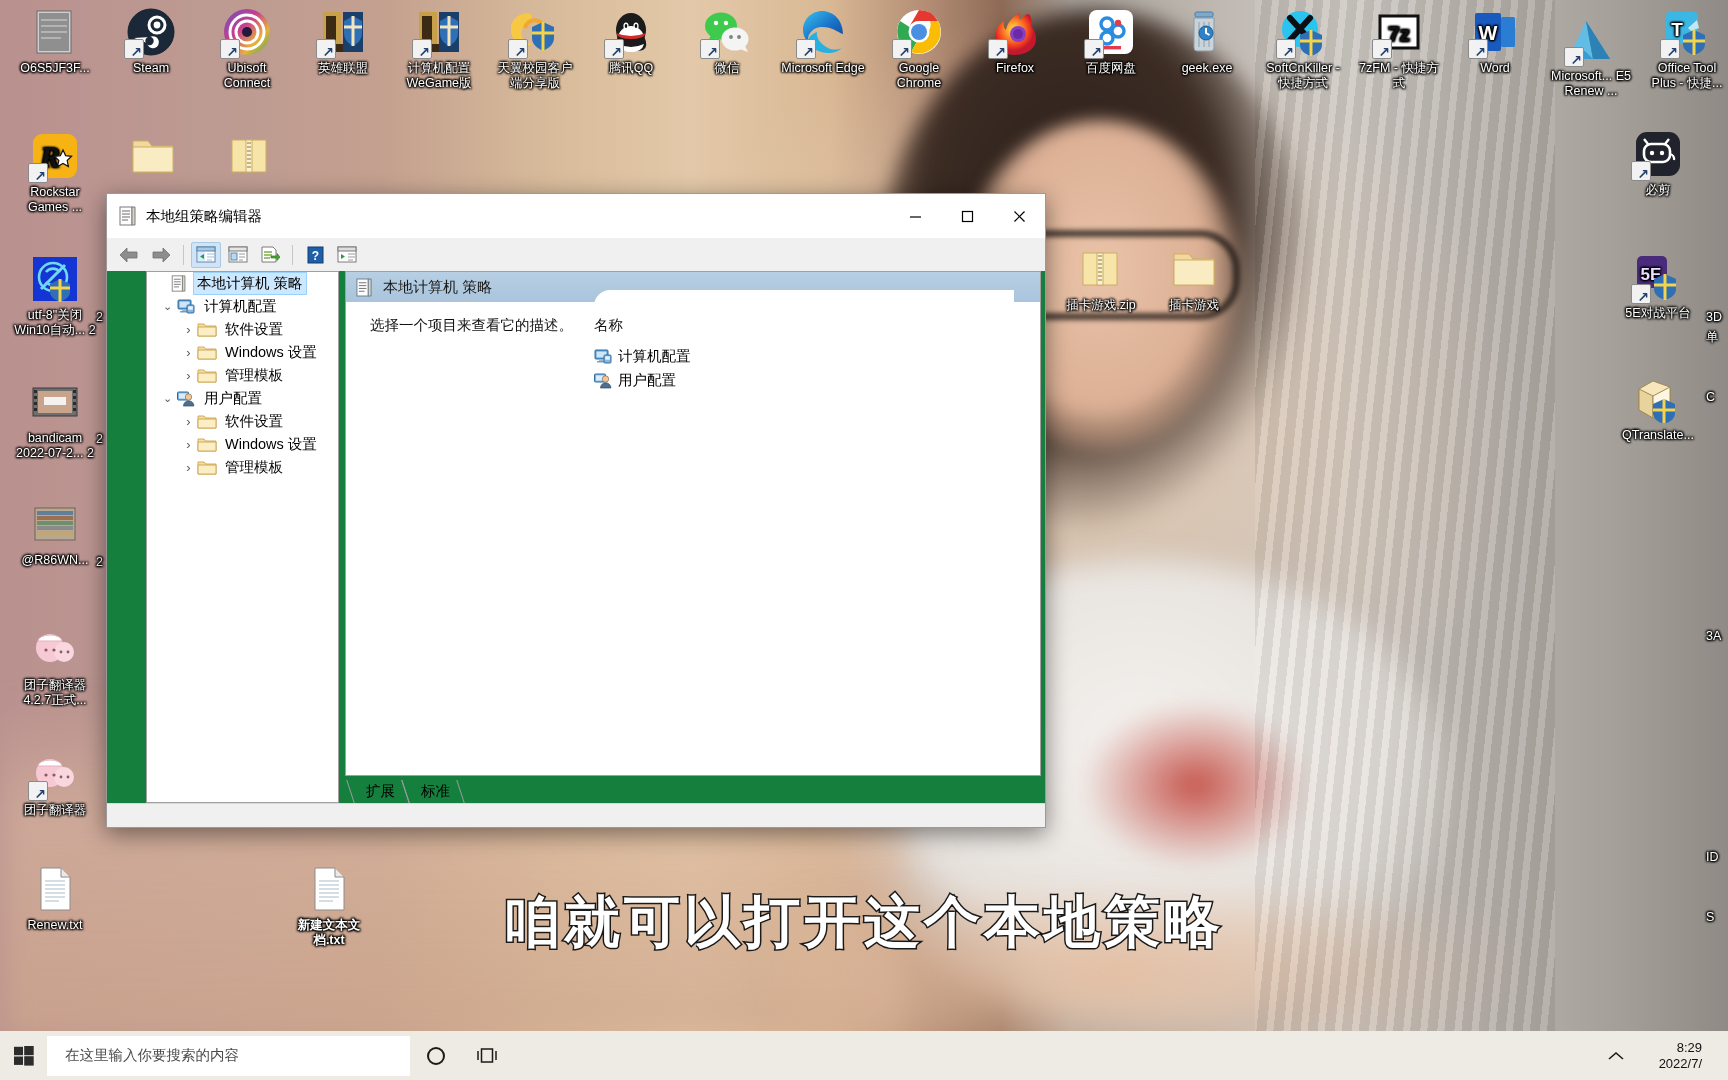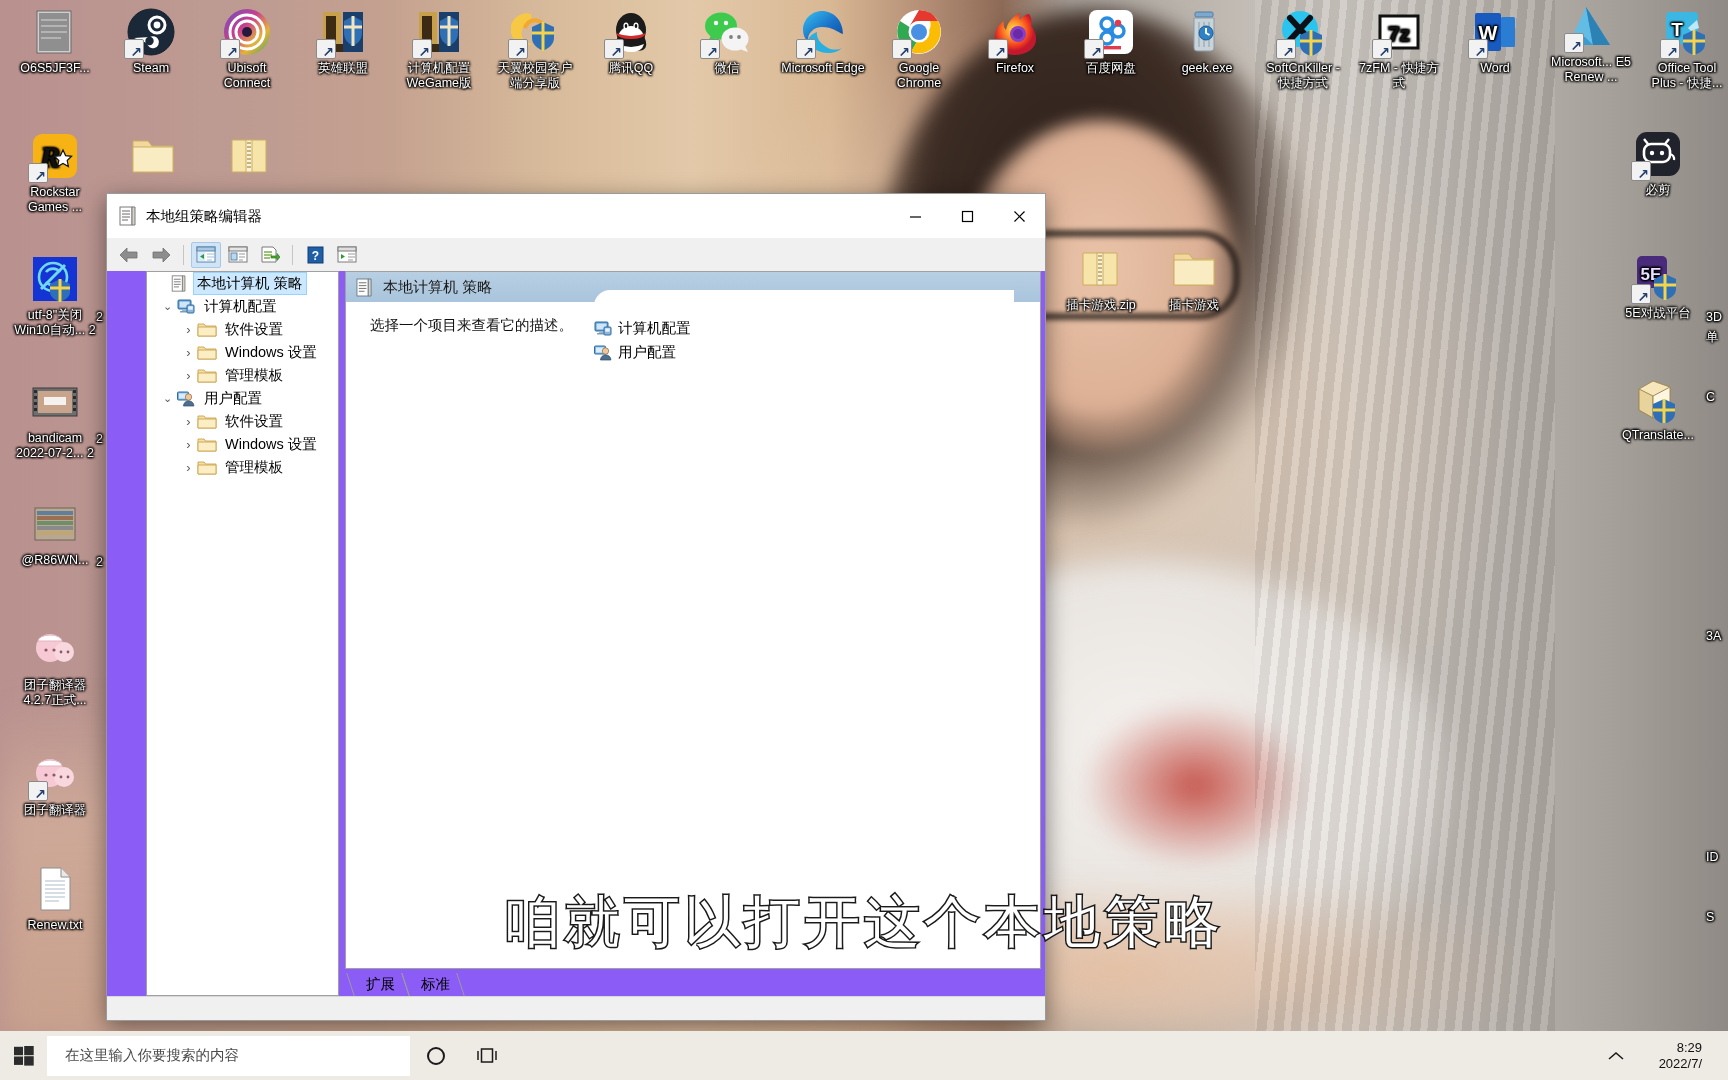--- a/index.html
+++ b/index.html
@@ -109,22 +109,22 @@
     position: absolute; left: 0px; bottom: -5px;
     width: 18px; height: 18px; z-index: 3;
     color: #23406c; font-size: 14px; line-height: 18px; text-align: center;
     text-shadow: none;
   }
 
   
   #gpwin {
     position: absolute;
     left: 106px; top: 193px;
-    width: 940px; height: 828px;
-    background: #8b5cf6;
+    width: 940px; height: 635px;
+    background: #15803d;
     border: 1px solid #9a9a9a;
     box-shadow: 0 6px 22px rgba(0,0,0,0.45);
     display: flex; flex-direction: column;
     font-size: 14px;
     color: #000;
   }
   #titlebar {
     height: 44px; background: #fff;
     display: flex; align-items: center;
     flex: none;
@@ -261,21 +261,21 @@
     border-top: 1px solid #d8d8d8;
     flex: none;
   }
 
   
   #subtitle {
     position: absolute;
     left: 0; right: 0; top: 885px;
     text-align: center;
     font-size: 56px;
-    font-weight: normal;
+    font-weight: bold;
     letter-spacing: 4px;
     color: #fff;
     -webkit-text-stroke: 3px #1a1a1a;
     paint-order: stroke fill;
     font-family: "DejaVu Sans", "Liberation Sans", sans-serif;
   }
 
   
   #taskbar {
     position: absolute; left: 0; bottom: 0;
@@ -540,21 +540,21 @@
     <div class="icon" style="left: 1452px; top: 8px;">
       <div class="glyph shortcut">
         <svg width="48" height="48" viewBox="0 0 48 48">
           <rect x="4" y="5" width="26" height="38" rx="2" fill="#185abd"></rect>
           <rect x="30" y="9" width="14" height="30" rx="1.5" fill="#2b7cd3"></rect>
           <text x="17" y="32" font-family="Liberation Sans, sans-serif" font-size="20" font-weight="bold" fill="#fff" text-anchor="middle">W</text>
         </svg>
       </div>
       <span class="lbl">Word</span>
     </div>
-    <div class="icon" style="left: 1548px; top: 2px;">
+    <div class="icon" style="left: 1548px; top: 16px;">
       <div class="glyph shortcut">
         <svg width="48" height="48" viewBox="0 0 48 48">
           <path d="M19 5 L43 43 H26 L11 43 Z" fill="#3a9bd0"></path>
           <path d="M19 5 L5 35 h13 l8 8 z" fill="#63bce4"></path>
           <path d="M19 5 L26 43 H43 Z" fill="#2d82b5"></path>
         </svg>
       </div>
       <span class="lbl">Microsoft... E5 Renew ...</span>
     </div>
     <div class="icon" style="left: 1644px; top: 8px;">
@@ -1009,20 +1009,21 @@
                   <line x1="3" y1="14" x2="9" y2="14"></line>
               </g>
             </svg>
           </span>
           <span class="htxt">本地计算机 策略</span>
           <div id="dpage-curve"></div>
         </div>
         <div id="dbody">
           <div id="ddesc">选择一个项目来查看它的描述。</div>
           <div id="dlist">
+            <div class="col">名称</div>
             <div class="ditem">
               <span class="dico">
                 <svg width="18" height="17" viewBox="0 0 18 17">
                   <rect x="1" y="2" width="13" height="9" rx="1" fill="#5b9bd5" stroke="#2e6da4"></rect>
                   <rect x="2.5" y="3.5" width="10" height="6" fill="#cfe6f8"></rect>
                   <rect x="5" y="11" width="5" height="2" fill="#9ab8cf"></rect>
                   <rect x="3" y="13" width="9" height="1.6" rx="0.6" fill="#7d9bb3"></rect>
                   <rect x="10" y="7" width="7" height="8" rx="1" fill="#8ab6dd" stroke="#2e6da4"></rect>
                   <rect x="11.2" y="8.3" width="4.6" height="3.4" fill="#e7f2fb"></rect>
                 </svg>

